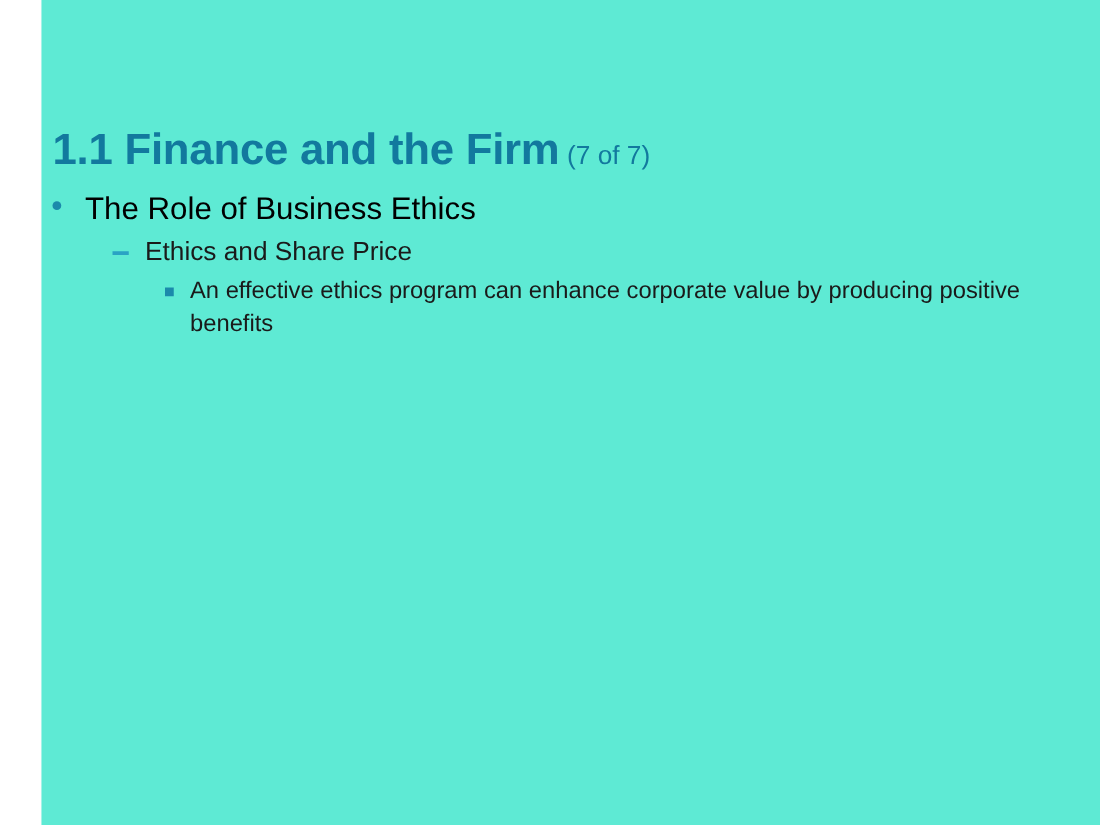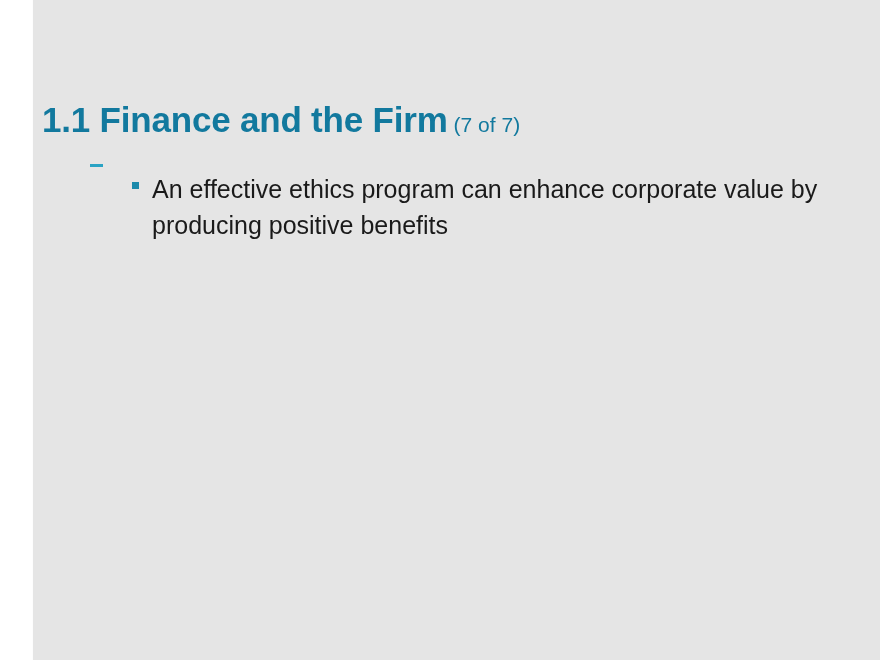--- a/index.html
+++ b/index.html
@@ -10,21 +10,21 @@
     width: 880px;
     height: 660px;
     background: #ffffff;
     font-family: "Liberation Sans", sans-serif;
     overflow: hidden;
   }
   .slide {
     position: relative;
     width: 880px;
     height: 660px;
-    background: #e5e5e5;
+    background: #5eead4;
     box-sizing: border-box;
     padding-left: 24px;
   }
   
   .margin-band {
     position: absolute;
     left: 0;
     top: 0;
     width: 32px;
     height: 660px;
@@ -116,44 +116,51 @@
     justify-content: flex-start;
     padding-top: 10px;
   }
   .square-marker {
     width: 7px;
     height: 7px;
     background: #1b8aab;
     display: block;
   }
   .lvl3 .text {
-    font-size: 25px;
+    font-size: 19px;
     color: #1a1a1a;
     line-height: 1.42;
     max-width: 690px;
   }
 </style>
 </head>
 <body>
 
 <div class="slide">
 
   <div class="margin-band"></div>
 
   <h1 class="slide-title">
     <span>1.1 Finance and the Firm</span><span class="title-counter">(7 of 7)</span>
   </h1>
 
   <div class="body-content">
 
+    <div class="bullet-row lvl1">
+      <span class="marker">
+        <span class="dot-marker"></span>
+      </span>
+      <span class="text">The Role of Business Ethics</span>
+    </div>
 
     <div class="bullet-row lvl2">
       <span class="marker">
         <span class="dash-marker"></span>
       </span>
+      <span class="text">Ethics and Share Price</span>
     </div>
 
     <div class="bullet-row lvl3">
       <span class="marker">
         <span class="square-marker"></span>
       </span>
       <span class="text">An effective ethics program can enhance corporate value by producing positive benefits</span>
     </div>
 
 

